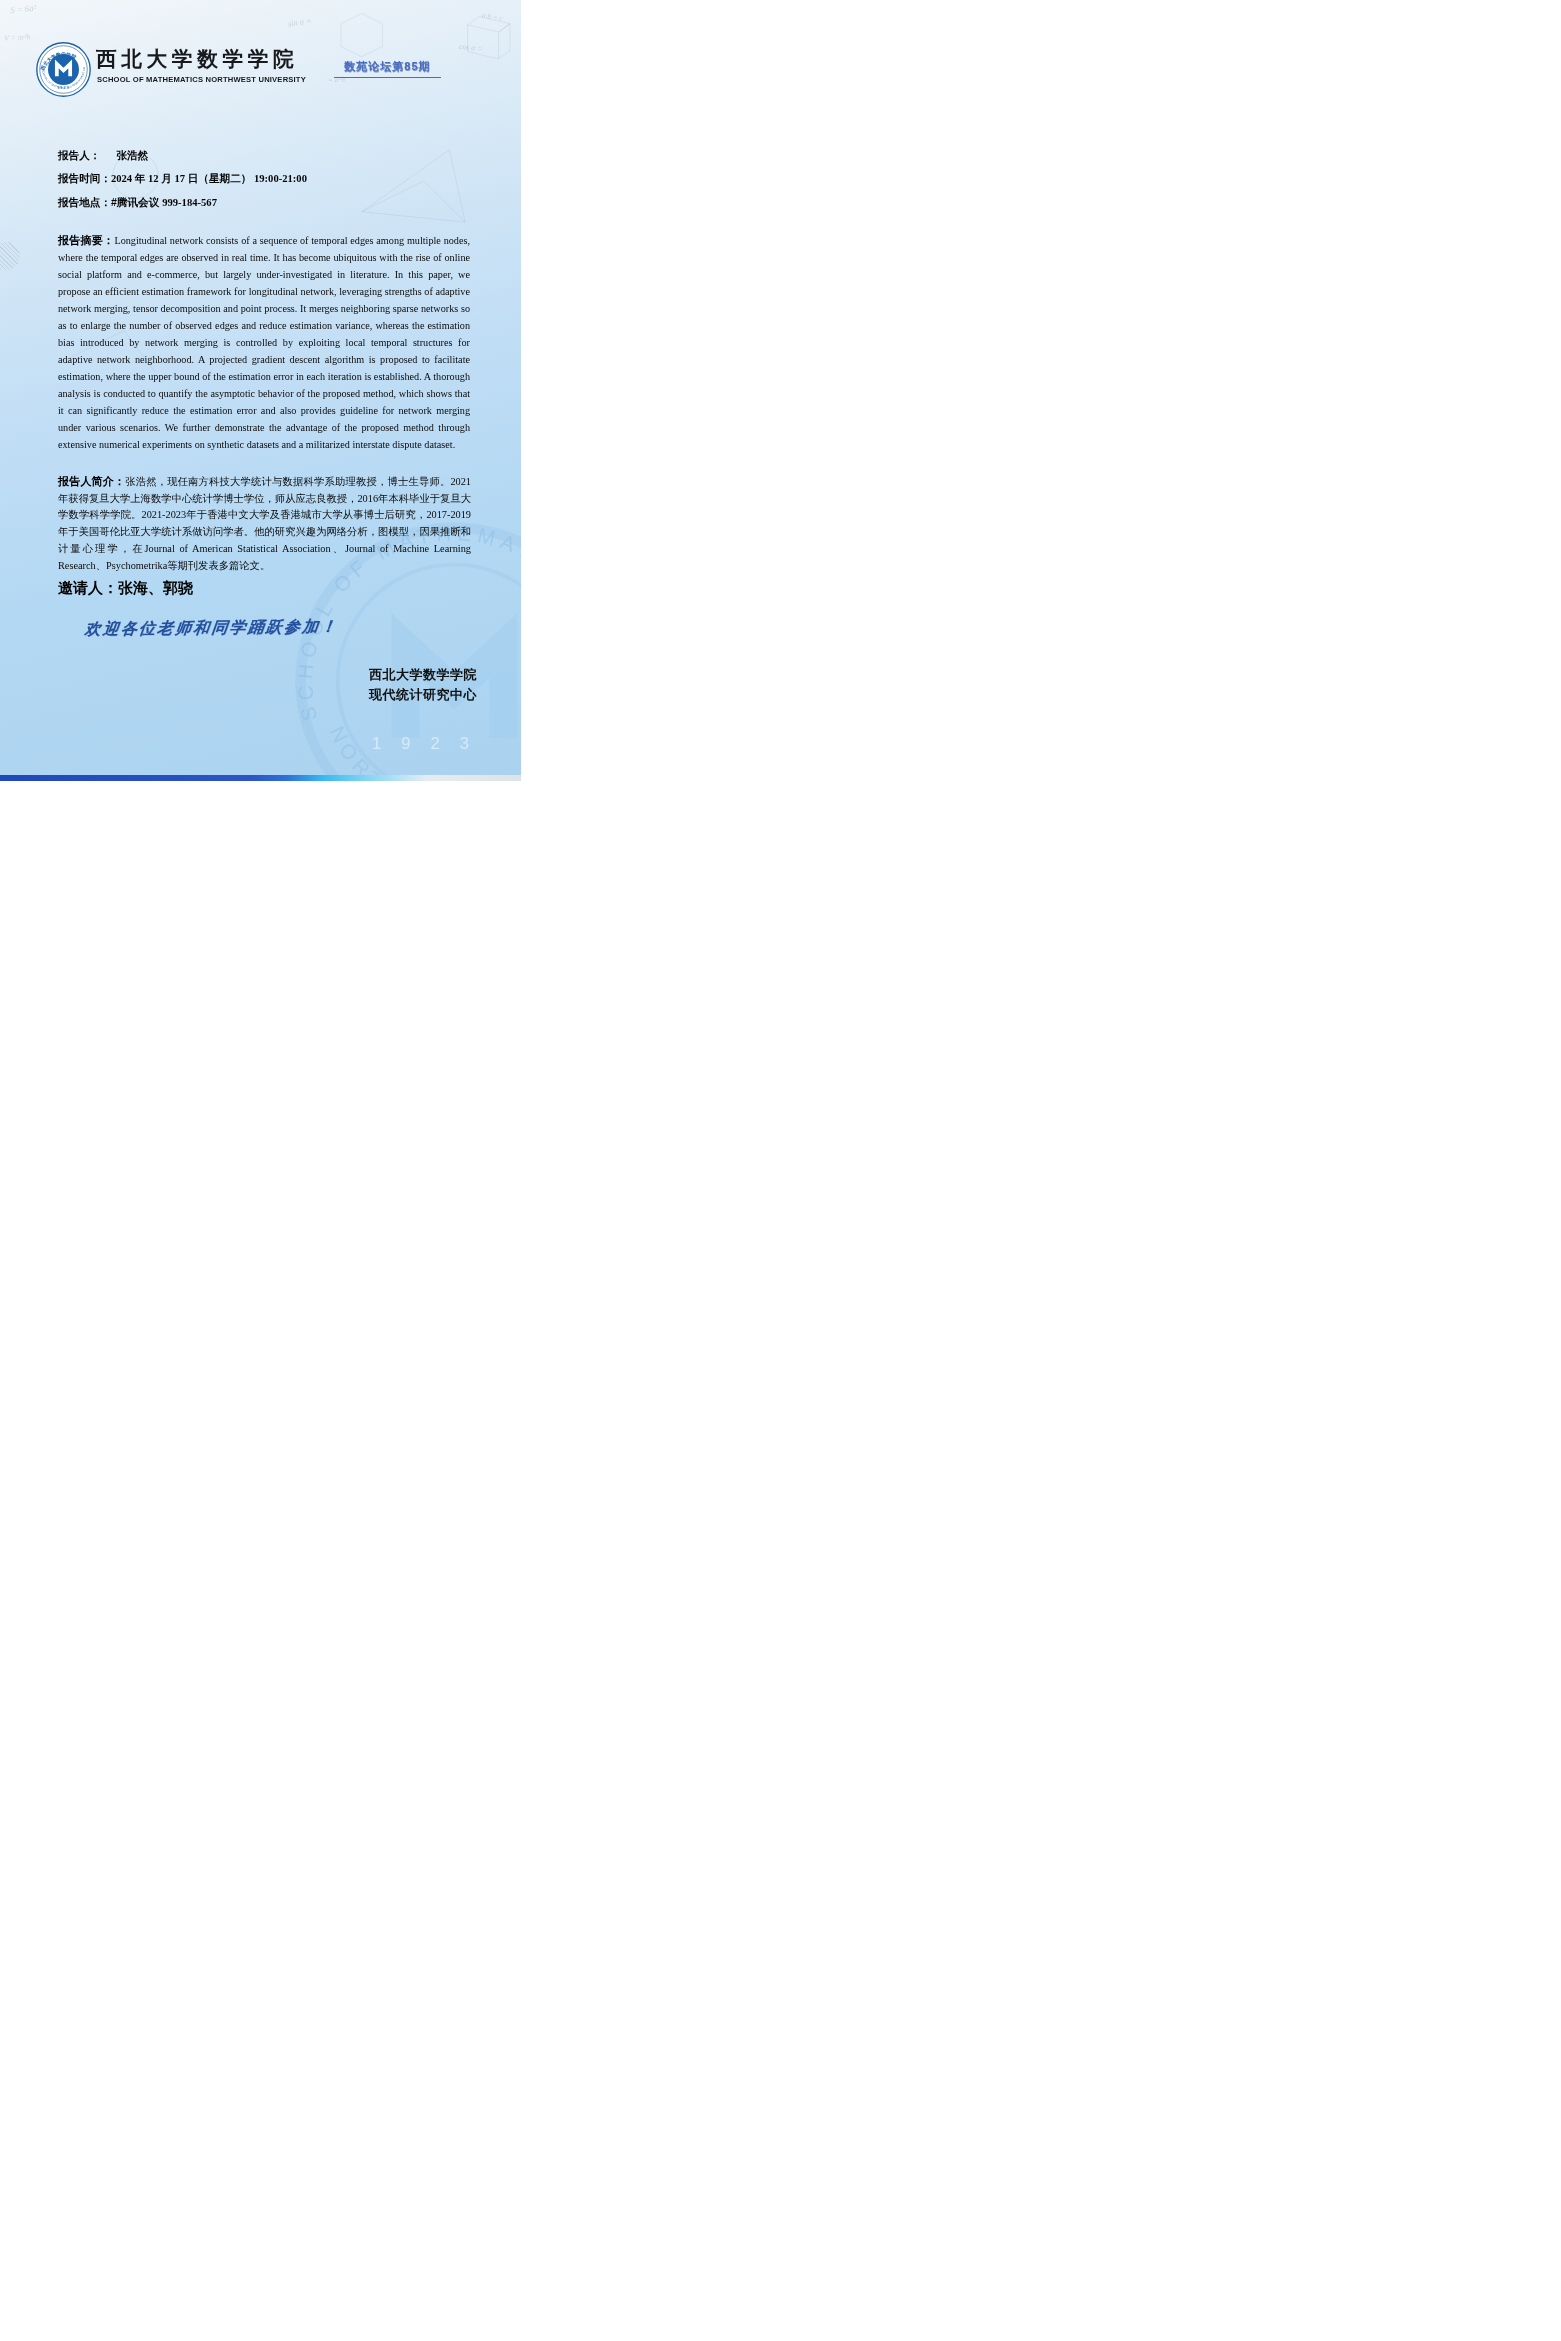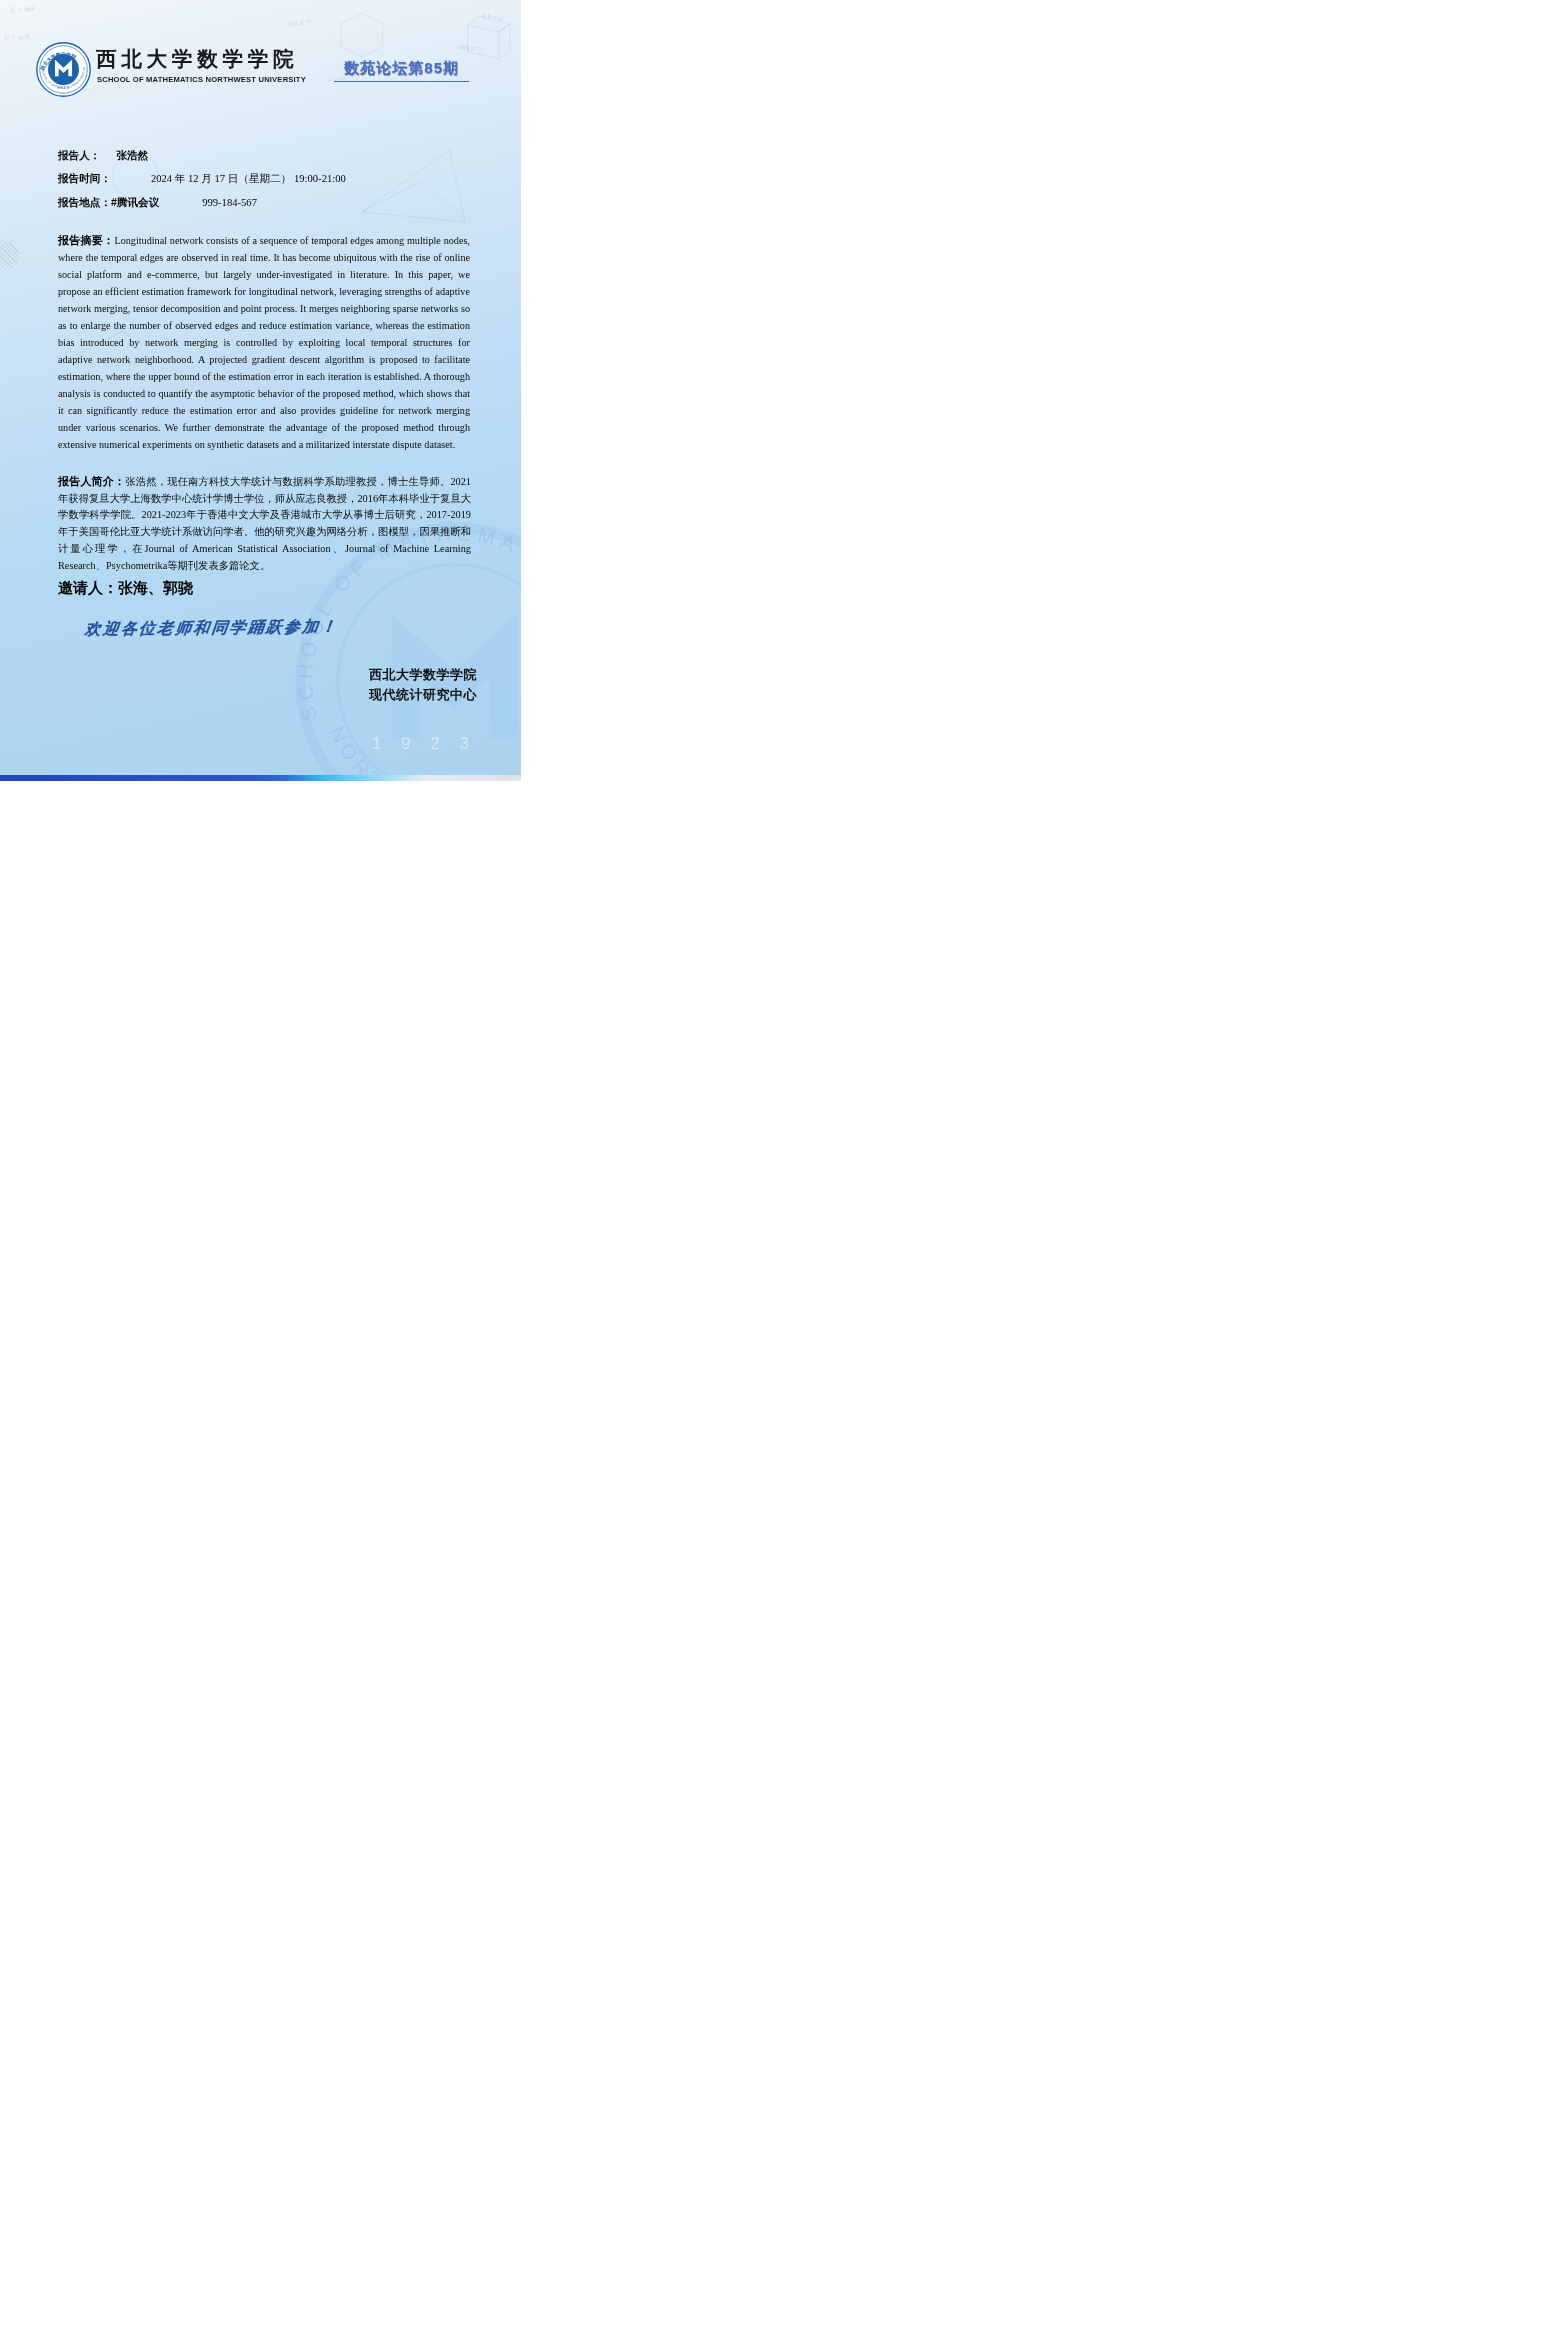--- a/index.html
+++ b/index.html
@@ -29,36 +29,36 @@
   .school-cn{
     position:absolute;left:96px;top:45px;font-size:20.7px;font-weight:700;color:#17191c;
     font-family:"Liberation Serif",serif;letter-spacing:4.6px;white-space:nowrap;
   }
   .school-en{
     position:absolute;left:97px;top:75px;font-size:8px;font-weight:600;color:#17191c;
     letter-spacing:0.2px;white-space:nowrap;transform:scaleX(.95);transform-origin:left center;
   }
   .forum-badge{
     position:absolute;left:334px;top:59px;padding:0 10.3px 3.1px 10.3px;
-    font-size:15px;font-weight:700;color:#4a6cbe;letter-spacing:1px;white-space:nowrap;
+    font-size:11px;font-weight:700;color:#4a6cbe;letter-spacing:1px;white-space:nowrap;
     border-bottom:1.5px solid #4a6cbe;text-shadow:0.5px 0.5px 0 rgba(49,81,159,.55);
   }
   
   .title{
     position:absolute;left:0;top:95px;width:100%;text-align:center;
     font-family:"Liberation Serif",serif;font-weight:400;color:#0b0b0c;
     font-size:17.3px;line-height:26px;
   }
   
   .info-row{position:absolute;left:58px;font-size:10.6px;font-weight:700;color:#050505;white-space:nowrap;}
   .row-speaker{top:149px;}
   .row-time{top:172px;}
   .row-venue{top:196px;}
   .row-speaker .val{margin-left:16px;}
-  .num{font-family:"Liberation Serif",serif;font-weight:400;margin-left:40px;}
+  .num{font-family:"Liberation Serif",serif;font-weight:700;}
   
   .abstract{
     position:absolute;left:58px;top:232px;width:412px;
     font-family:"Liberation Serif",serif;font-size:10.2px;line-height:17px;color:#0a0a0a;
     text-align:justify;
   }
   .abstract .label,.bio .label{
     font-family:"Liberation Sans",sans-serif;font-weight:700;font-size:11px;color:#000;
   }
   .bio{

